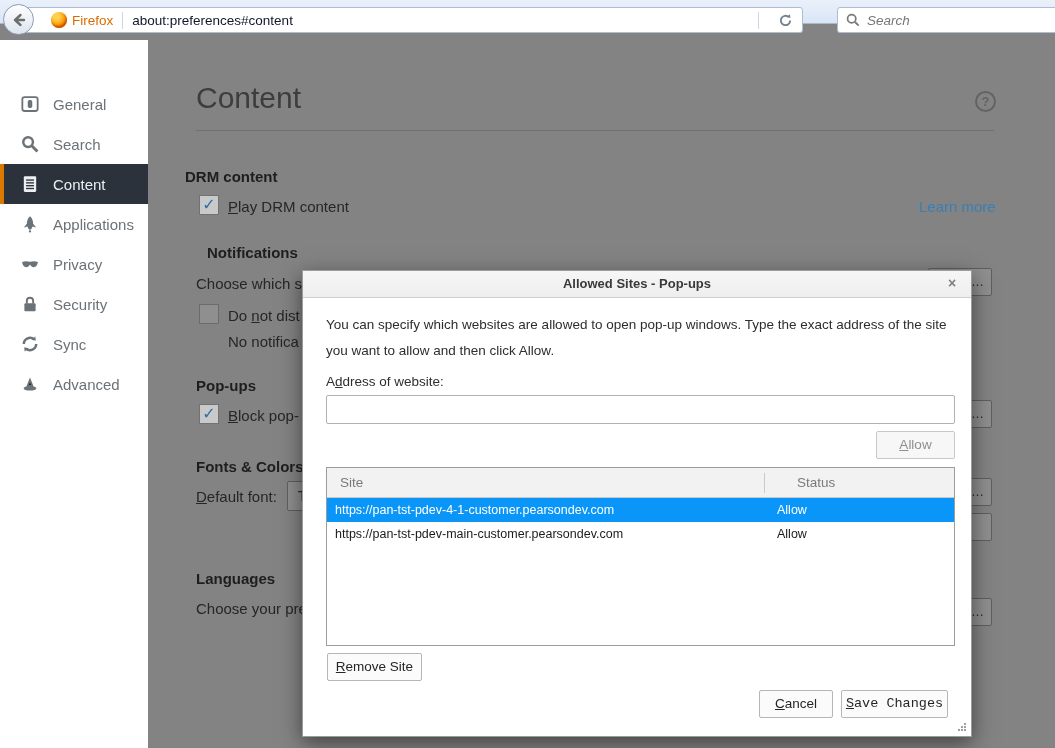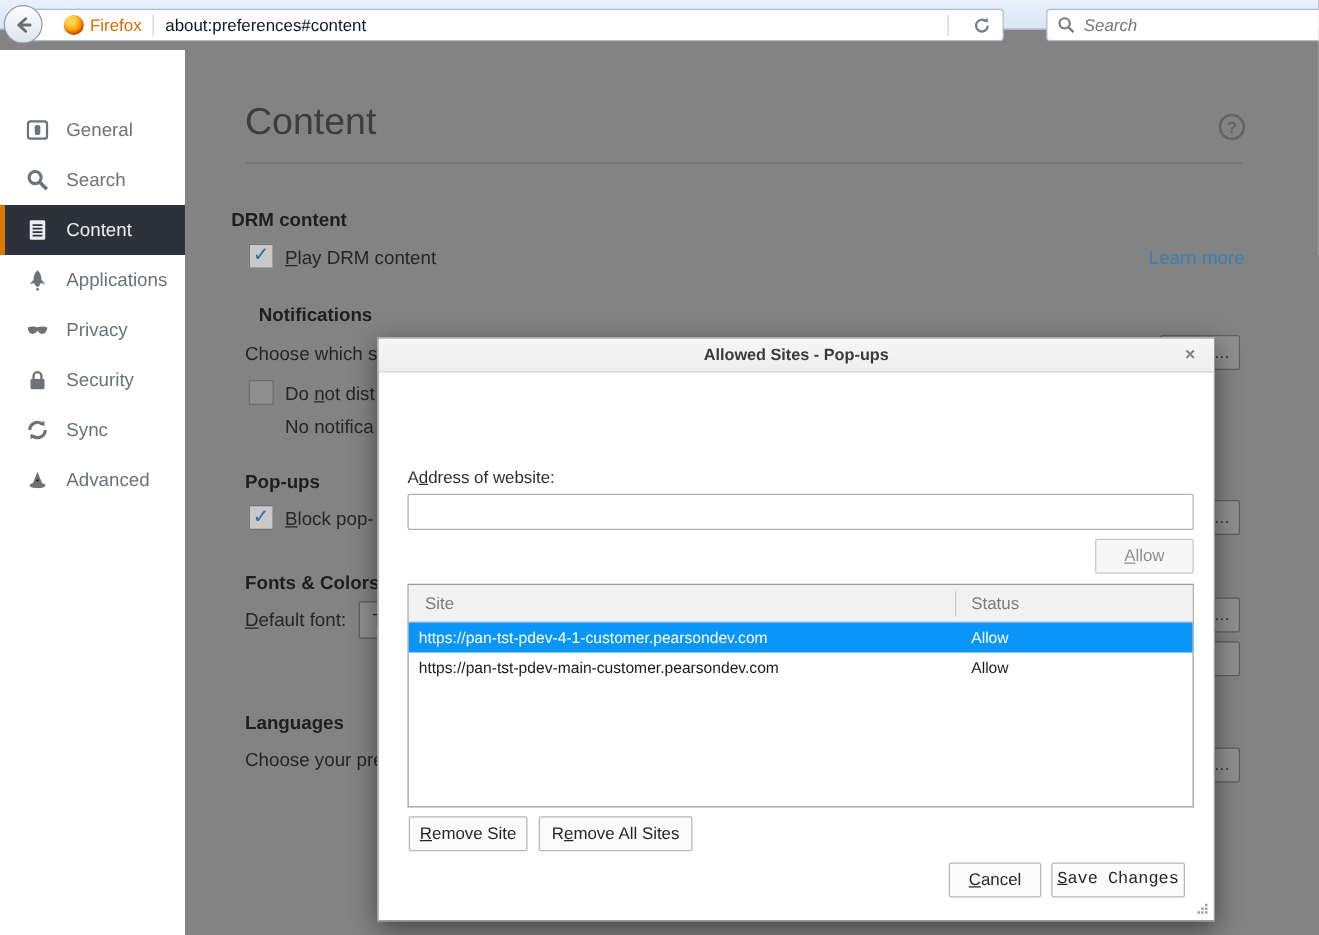--- a/index.html
+++ b/index.html
@@ -71,21 +71,21 @@
                 border-radius:2px; background:#fff; font-size:13.5px; padding:0 6px;
                 font-family:"Liberation Sans",sans-serif; }
   .btn { background:#fbfbfb; border:1px solid #b6b6b6; border-radius:2px; color:#262626;
          font-size:13.5px; text-align:center; line-height:26px; height:28px; }
   .btn-allow { left:573px; top:160px; width:79px; color:#8f8f8f; background:#f7f7f7; border-color:#c8c8c8; }
   .site-table { left:23px; top:196px; width:629px; height:179px; border:1px solid #9c9c9c; background:#fff; }
   .tbl-head { position:relative; height:30px; background:#f2f2f2; border-bottom:1px solid #c9c9c9;
               font-size:13.5px; color:#7a7a7a; line-height:29px; }
   .th-site { padding-left:13px; }
   .th-div { position:absolute; left:437px; top:5px; width:1px; height:20px; background:#c9c9c9; }
-  .th-status { position:absolute; left:450px; top:0; }
+  .th-status { position:absolute; left:470px; top:0; }
   .trow { position:relative; height:24px; font-size:12.5px; line-height:24px; color:#1b1b1b; }
   .trow .site-cell { padding-left:8px; }
   .trow .status-cell { position:absolute; left:450px; top:0; }
   .trow.sel { background:#0a96f8; color:#fff; }
   .btn-remove { left:24px; top:382px; width:95px; }
   .btn-remove-all { left:128px; top:382px; width:123px; }
   .btn-cancel { left:456px; top:419px; width:74px; }
   .btn-save { left:538px; top:419px; width:107px;font-family:Liberation Mono, monospace; }
   .grip { position:absolute; right:4px; bottom:4px; }
   u { text-decoration:underline; }
@@ -222,20 +222,21 @@
     <div class="frag-btn" style="top:360px;">…</div>
     <div class="frag-btn" style="top:438px;">…</div>
     <div class="frag-btn" style="top:473px;"></div>
     <div class="frag-btn" style="top:558px;">…</div>
   </div>
 
   <div class="dialog">
     <div class="dlg-title">Allowed Sites - Pop-ups</div>
     <div class="dlg-close">×</div>
 
+    <div class="dlg-abs dlg-intro" style="white-space:normal;">You can specify which websites are allowed to open pop-up windows. Type the exact address of the site you want to allow and then click Allow.</div>
     <div class="dlg-abs dlg-label">A<u>d</u>dress of website:</div>
     <input class="dlg-abs addr-input" value="" style="">
     <div class="dlg-abs btn btn-allow"><u>A</u>llow</div>
 
     <div class="dlg-abs site-table">
       <div class="tbl-head">
         <span class="th-site">Site</span>
         <span class="th-div"></span>
         <span class="th-status">Status</span>
       </div>
@@ -243,21 +244,20 @@
         <span class="site-cell">https://pan-tst-pdev-4-1-customer.pearsondev.com</span>
         <span class="status-cell">Allow</span>
       </div>
       <div class="trow">
         <span class="site-cell">https://pan-tst-pdev-main-customer.pearsondev.com</span>
         <span class="status-cell">Allow</span>
       </div>
     </div>
 
     <div class="dlg-abs btn btn-remove"><u>R</u>emove Site</div>
-    <div class="dlg-abs btn btn-remove-all">R<u>e</u>move All Sites</div>
     <div class="dlg-abs btn btn-cancel"><u>C</u>ancel</div>
     <div class="dlg-abs btn btn-save"><u>S</u>ave Changes</div>
 
     <svg class="grip" width="10" height="10">
       <g fill="#a0a0a0">
         <rect x="7" y="1" width="2" height="2"></rect>
           <rect x="7" y="4" width="2" height="2"></rect>
           <rect x="7" y="7" width="2" height="2"></rect>
         <rect x="4" y="4" width="2" height="2"></rect>
           <rect x="4" y="7" width="2" height="2"></rect>

